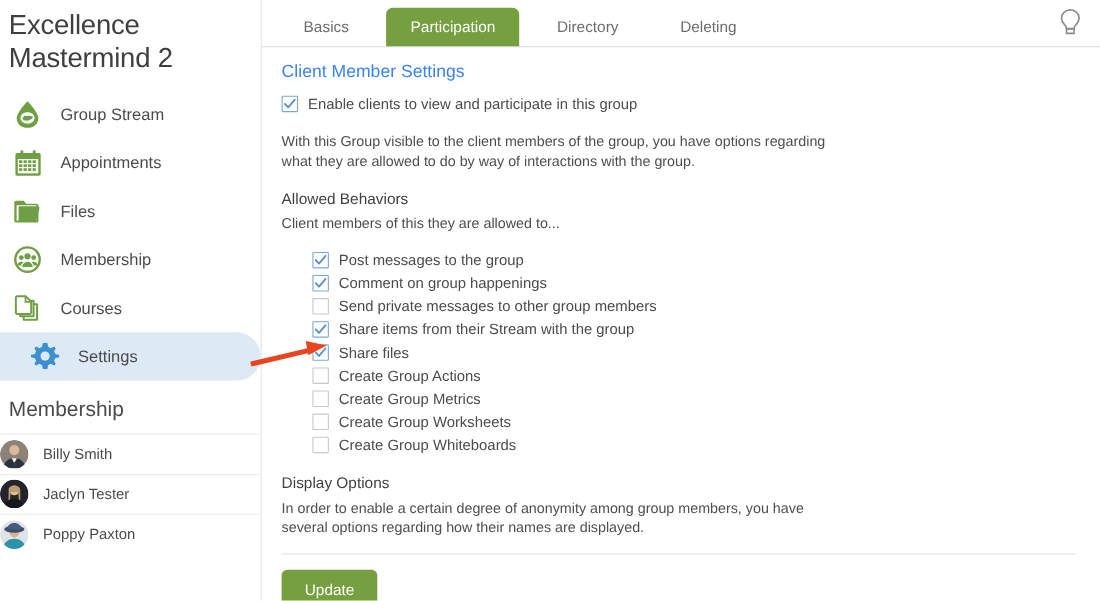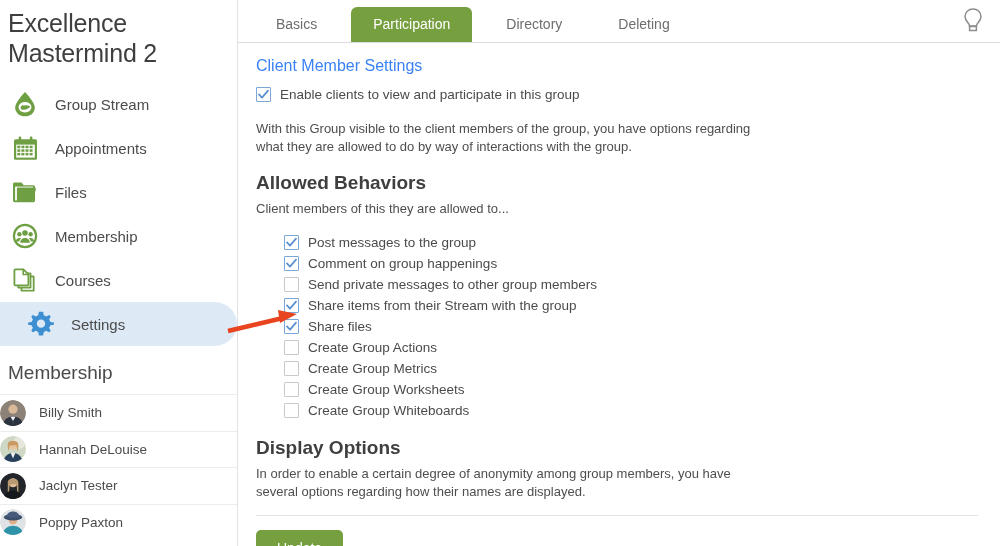--- a/index.html
+++ b/index.html
@@ -115,22 +115,22 @@
   }
 
   .content { padding: 14px 22px 0 18px; }
   .h-section {
     font-size: 16px;
     color: #3b82f6;
     margin: 0 0 12px 0;
     font-weight: 400;
   }
   .h-bold {
-    font-size: 19px;
-    font-weight: bold;
+    font-size: 14px;
+    font-weight: normal;
     color: #3f3f3f;
     margin: 0 0 6px 0;
   }
   .para {
     font-size: 13px;
     line-height: 18px;
     color: #4e4e4e;
     max-width: 500px;
     margin: 0;
   }
@@ -297,33 +297,20 @@
             <circle cx="13" cy="13" r="13" fill="#8c8277"></circle>
             <circle cx="13" cy="9.2" r="4.6" fill="#d9b99a"></circle>
             <path d="M2.6 26 C3.4 19.4 8 16.6 13 16.6 C18 16.6 22.6 19.4 23.4 26 Z" fill="#2b3340"></path>
             <path d="M10.6 16.9 L13 21 L15.4 16.9 L13 16.4 Z" fill="#eceff2"></path>
             <path d="M12.55 19.9 L13.45 19.9 L13.2 24.6 L12.8 24.6 Z" fill="#49505c"></path>
           </svg>
         </span>
         <span class="member-name">Billy Smith</span>
       </div>
 
-      <div class="member-row">
-        <span class="avatar">
-          <svg width="26" height="26" viewBox="0 0 26 26">
-            <circle cx="13" cy="13" r="13" fill="#cfd8c4"></circle>
-            <circle cx="19" cy="7" r="6" fill="#e6e8dd"></circle>
-            <circle cx="13" cy="9.4" r="4.4" fill="#e8c49e"></circle>
-            <path d="M7.9 7.4 C8.4 3.8 17.6 3.6 18.2 7.8 C18.9 12.6 17.4 15.4 17.4 15.4 L16.4 9 L9.4 9.8 L8.8 15 C8.8 15 7.3 12 7.9 7.4 Z" fill="#c99a62"></path>
-            <path d="M3.4 26 C4.2 19.8 8.4 17 13 17 C17.6 17 21.8 19.8 22.6 26 Z" fill="#28425e"></path>
-            <path d="M10.8 17.3 L13 22.4 L15.2 17.3 L13 16.8 Z" fill="#f1f3f5"></path>
-          </svg>
-        </span>
-        <span class="member-name">Hannah DeLouise</span>
-      </div>
 
       <div class="member-row">
         <span class="avatar">
           <svg width="26" height="26" viewBox="0 0 26 26">
             <circle cx="13" cy="13" r="13" fill="#22262b"></circle>
             <circle cx="13" cy="9.8" r="4.5" fill="#e3bd96"></circle>
             <path d="M7.8 9.4 C7.4 4.6 18.5 4.2 18.4 9.6 C18.3 14.4 19 19.6 17.4 22.6 L16.6 11 L9.6 11.6 L8.8 23 C7.2 19.6 8 13.4 7.8 9.4 Z" fill="#b99a72"></path>
             <path d="M3.6 26 C4.4 20.2 8.4 17.4 13 17.4 C17.6 17.4 21.6 20.2 22.4 26 Z" fill="#15181c"></path>
           </svg>
         </span>

